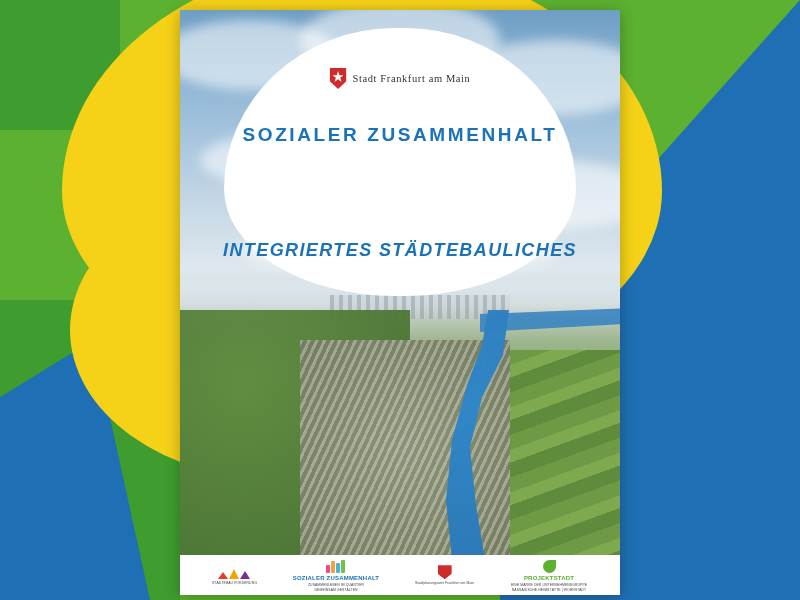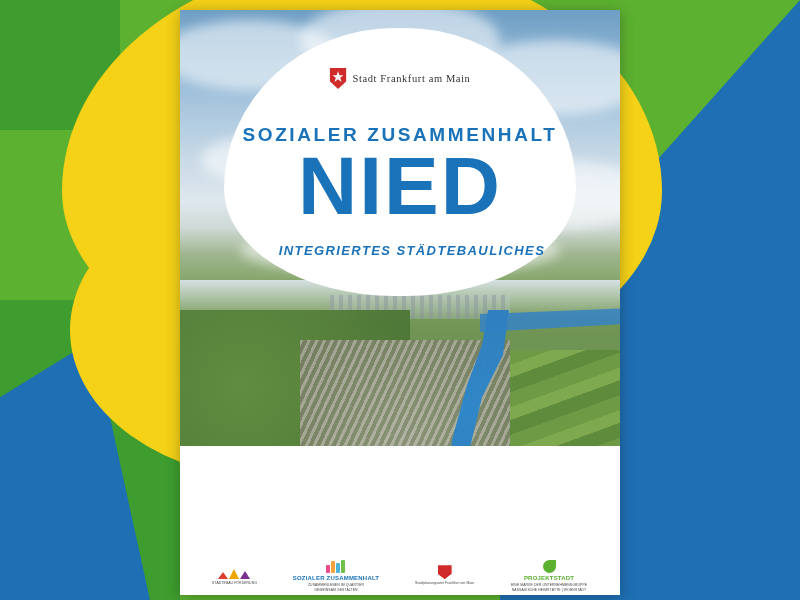--- a/index.html
+++ b/index.html
@@ -90,21 +90,21 @@
     box-shadow: 0 2px 14px rgba(0,0,0,0.28);
     overflow: hidden;
   }
 
   
   .photo {
     position: absolute;
     left: 0;
     top: 0;
     width: 440px;
-    height: 436px;
+    height: 590px;
     overflow: hidden;
     background:
       linear-gradient(to bottom,
         #6f9ec4 0%,
         #89b2d2 10%,
         #a8c6de 22%,
         #c8d9e6 34%,
         #dfe8ee 44%,
         #cfd9d6 50%,
         #9fb68f 56%,
@@ -258,24 +258,24 @@
     text-align: center;
     font-size: 82px;
     line-height: 82px;
     font-weight: bold;
     letter-spacing: 2px;
     color: #1a72b8;
   }
   .subtitle {
     position: absolute;
     top: 231px;
-    left: 12px;
+    left: 0;
     width: 100%;
     text-align: center;
-    font-size: 13px;
+    font-size: 18px;
     line-height: 19px;
     font-style: italic;
     font-weight: bold;
     letter-spacing: 1.4px;
     color: #1a72b8;
   }
 
   
   .footer {
     position: absolute;
@@ -355,21 +355,20 @@
       <div class="river"></div>
 
       <div class="dome"></div>
 
       <div class="crest">
         <span class="crest-shield"></span>
         <span class="crest-text">Stadt Frankfurt am Main</span>
       </div>
 
       <div class="kicker">SOZIALER ZUSAMMENHALT</div>
-      <div class="bigtitle">NIED</div>
       <div class="subtitle">
         <div>INTEGRIERTES STÄDTEBAULICHES</div>
       </div>
     </div>
 
     <div class="footer">
 
       <div class="logo">
         <div class="logo-mark">
           <span class="house" style="border-bottom:7px solid #e03c31;"></span>

